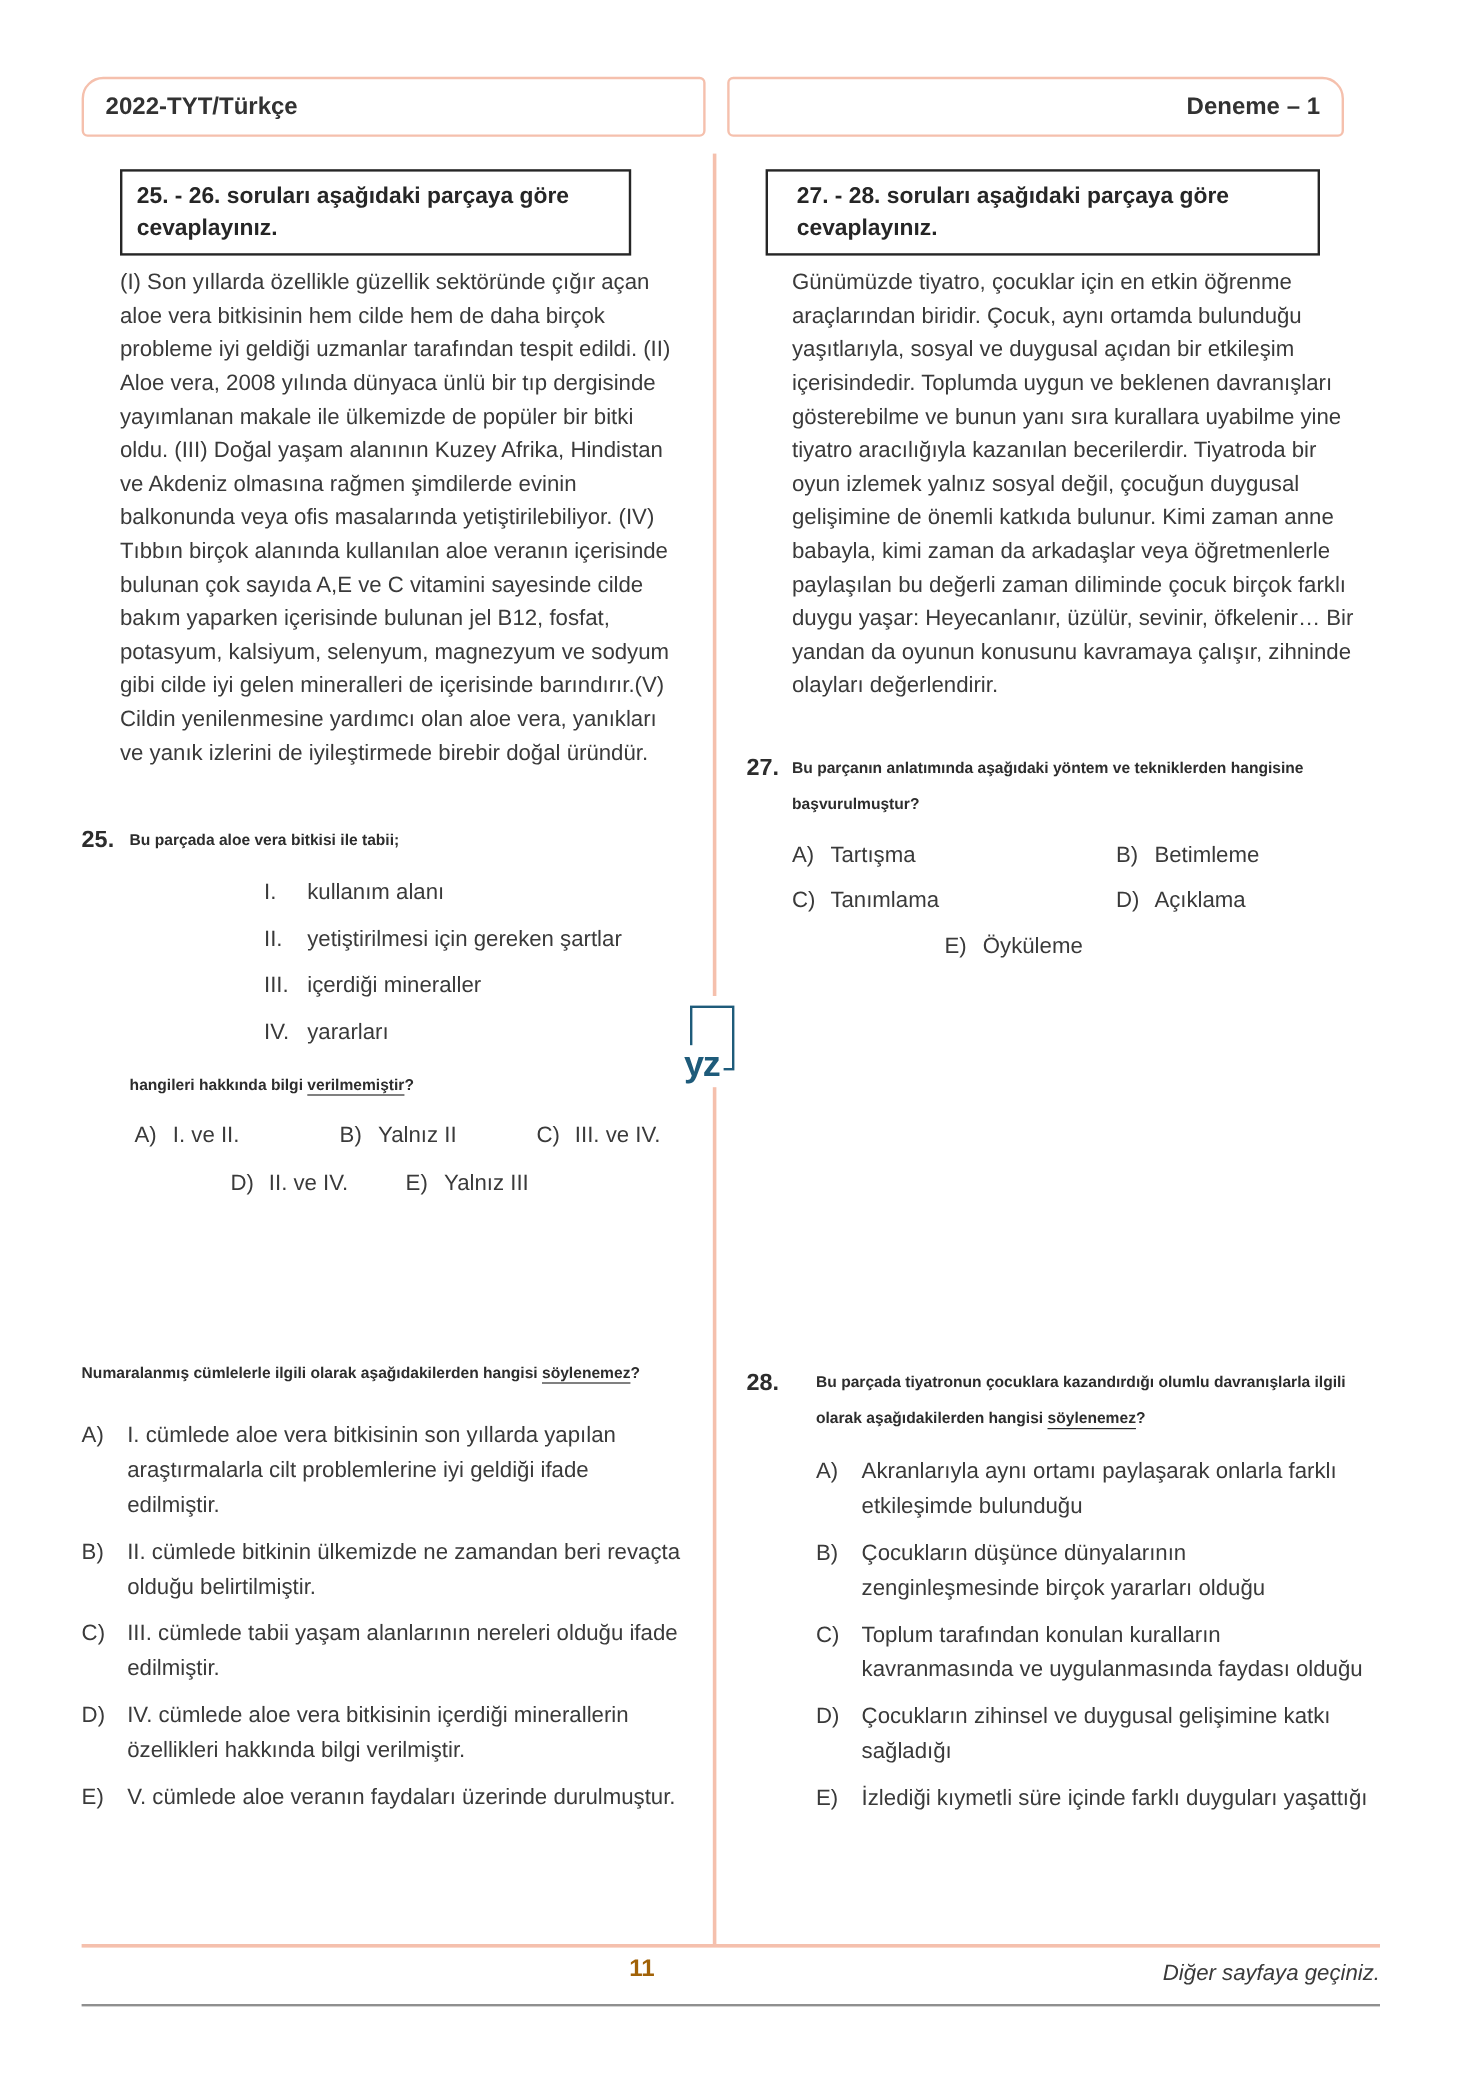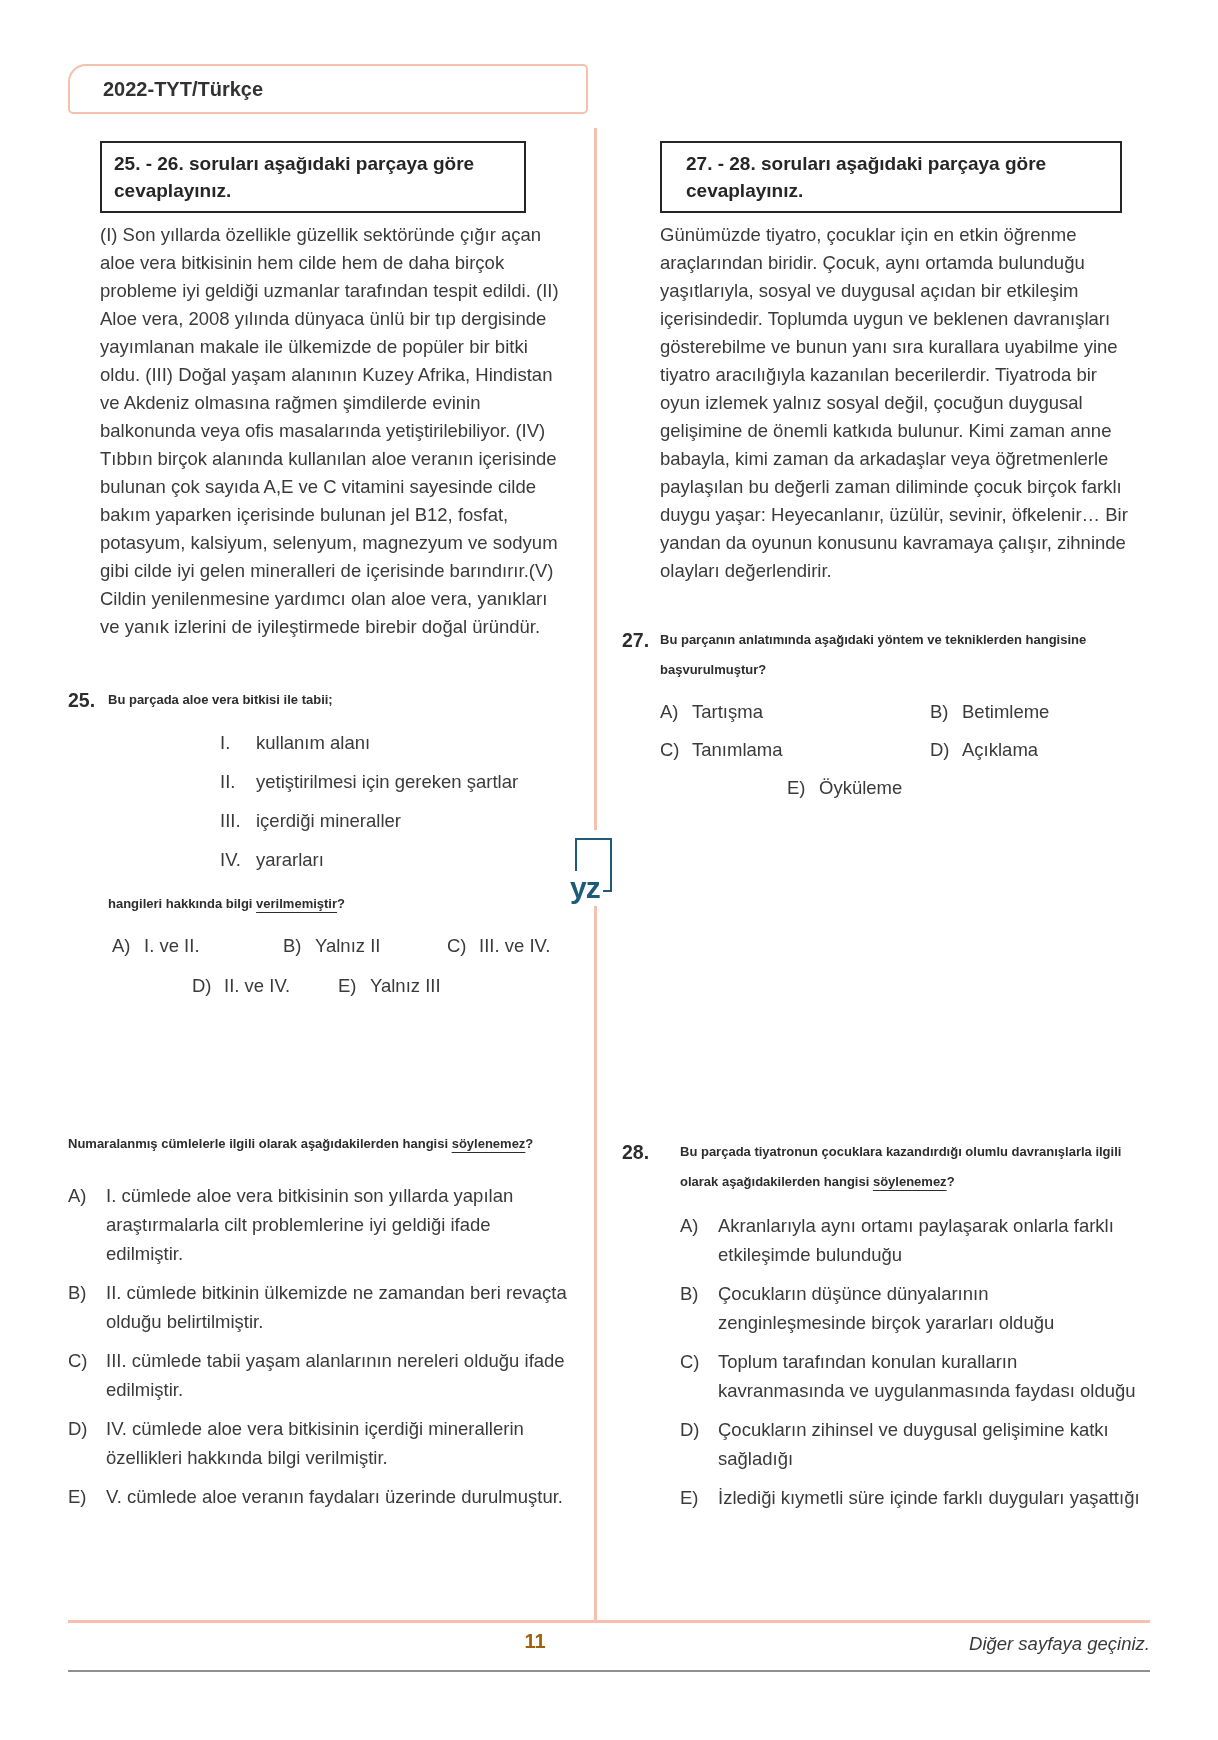--- a/index.html
+++ b/index.html
@@ -7,21 +7,21 @@
     position:relative; width:1218px; height:1740px; background:#fff;
     font-family:"Liberation Sans","DejaVu Sans",sans-serif; color:#3a3a3a;
     overflow:hidden;
   }
   
   .hbox {
     position:absolute; top:64px; height:50px; box-sizing:border-box;
     border:2px solid #f5c0ad; display:flex; align-items:center;
     font-weight:bold; font-size:20px; color:#323232;
   }
-  .hbox.hleft  { left:68px;  width:520px; border-radius:18px 5px 5px 5px; padding-left:33px; }
+  .hbox.hleft  { left:68px;  width:520px; border-radius:18px 5px 5px 5px; padding-left:18px; }
   .hbox.hright { left:606px; width:514px; border-radius:5px 18px 5px 5px; justify-content:flex-end; padding-right:18px; }
   
   .vline { position:absolute; left:594px; width:2.5px; background:#f5c0ad; }
   .vline.top    { top:128px; height:702px; }
   .vline.bottom { top:906px; height:714px; }
   .logo {
     position:absolute; left:575px; top:838px; width:37px; height:54px;
     box-sizing:border-box; border:2.5px solid #1e5b7a;
   }
   .logo span {
@@ -31,21 +31,21 @@
   }
   
   .col { position:absolute; top:141px; }
   .col.left  { left:68px;  width:500px; }
   .col.right { left:622px; width:518px; }
   .instr {
     box-sizing:border-box; border:2.5px solid #262626; color:#262626;
     font-weight:bold; font-size:19px; line-height:27px; padding:7px 12px;
   }
   .col.left  .instr { margin-left:32px; width:426px; }
-  .col.right .instr { margin-left:38px; width:462px;padding-left:24px; }
+  .col.right .instr { margin-left:16px; width:462px;padding-left:24px; }
   .passage { margin:8px 0 0; font-size:18.5px; line-height:28px; }
   .col.left  .passage { margin-left:32px; width:462px; }
   .col.right .passage { margin-left:38px; width:478px; }
   .question { display:flex; }
   .q25 { margin-top:44px; }
   .q26 { margin-top:110px; }
   .q27 { margin-top:40px; }
   .q28 { margin-top:322px;gap:20px; }
   .qnum { flex:0 0 40px; font-weight:bold; font-size:19.5px; line-height:30px; color:#2d2d2d; }
   .col.right .qnum { flex:0 0 38px; }
@@ -76,20 +76,23 @@
   .bottom-line { position:absolute; left:68px; top:1670px; width:1082px; height:2px; background:#8f8f8f; }
 </style>
 </head>
 <body>
 
 <div class="page">
 
   <div class="hbox hleft">
     <span>2022-TYT/Türkçe</span>
   </div>
+  <div class="hbox hright">
+    <span>Deneme – 1</span>
+  </div>
 
   <div class="vline top"></div>
   <div class="vline bottom"></div>
   <div class="logo">
     <span>yz</span>
   </div>
 
   <div class="col left">
 
     <div class="instr">

